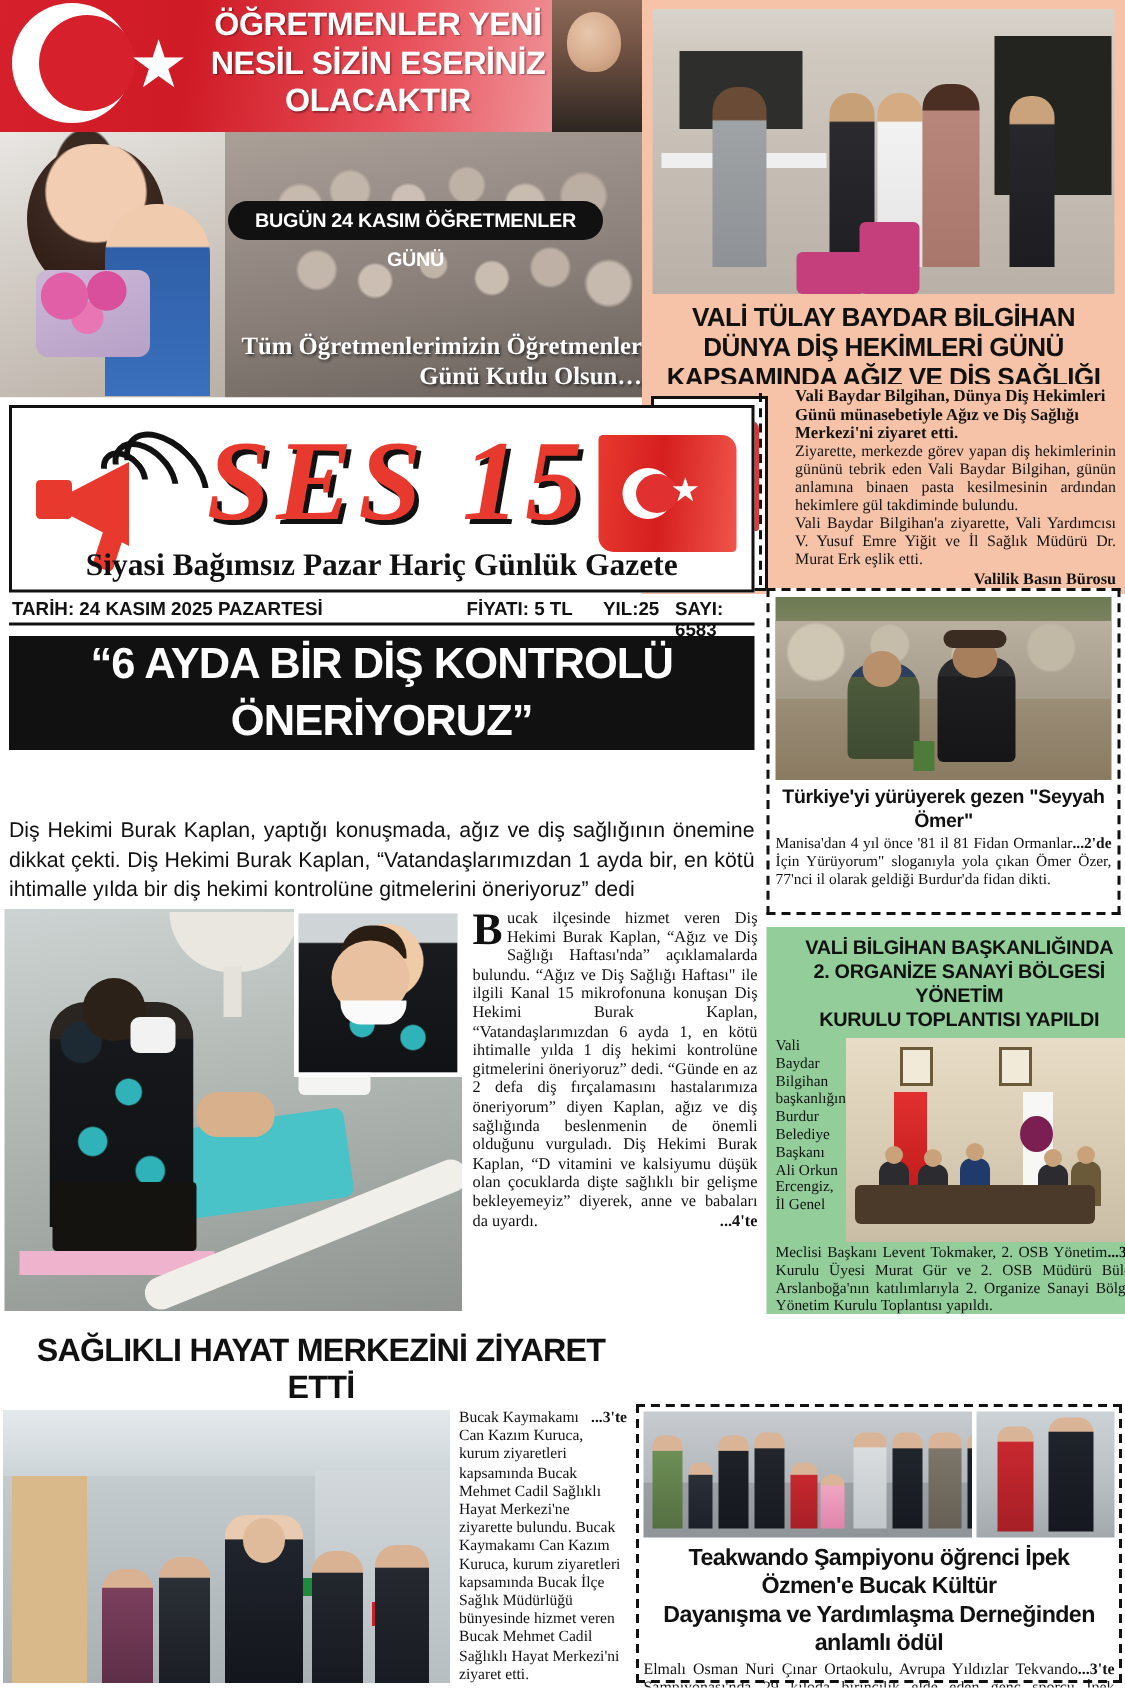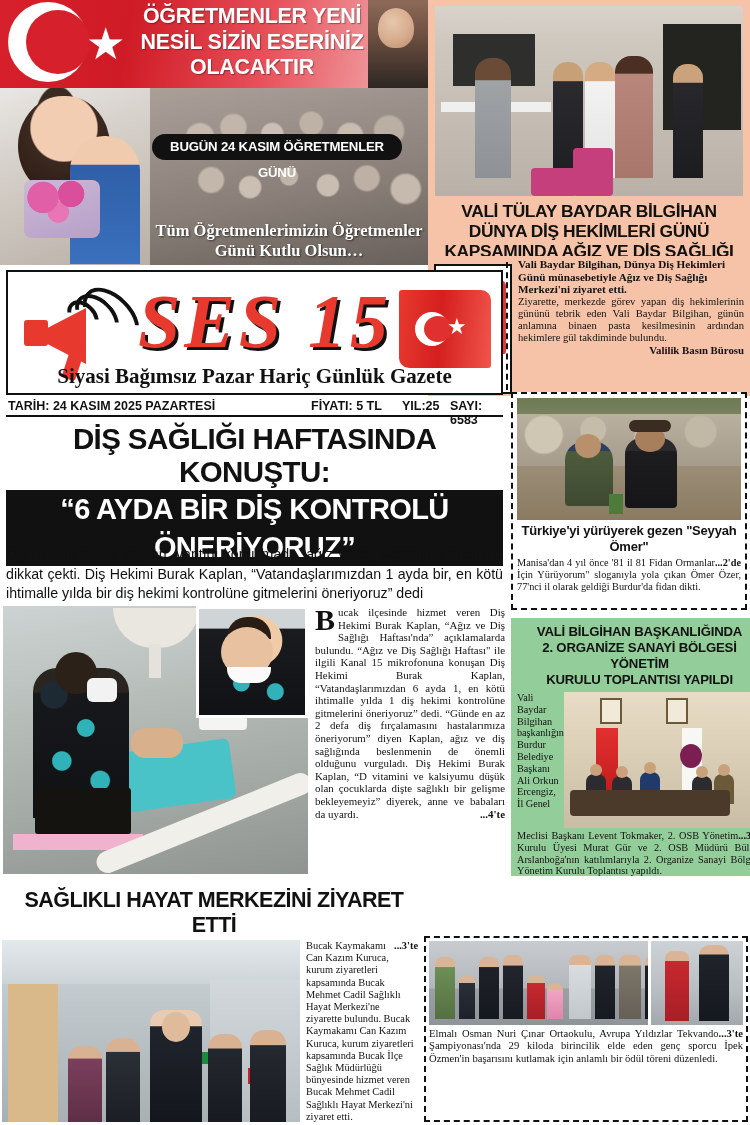--- a/index.html
+++ b/index.html
@@ -101,21 +101,21 @@
   .tb-pill{
     position:absolute; left:135px; top:46px; width:250px; height:26px;
     background:#111; border-radius:13px;
     color:#fff; font-weight:bold; font-size:13.2px; line-height:26px; text-align:center;
     letter-spacing:-0.2px;
     margin-left:17px;
   }
   .tb-bottomtext{
     position:absolute; left:150px; bottom:4px; width:278px;
     color:#fff; font-weight:bold; font-size:16.5px; line-height:20px;
-    text-align:center; font-family:"Liberation Serif", serif;
+    text-align:right; font-family:"Liberation Serif", serif;
     text-shadow: 1px 1px 2px rgba(0,0,0,.6);
   }
 
   
   .tr-block{
     position:absolute; left:428px; top:0; width:322px; height:258px;
     background:#f7c3a8;
     padding:6px 7px 0 7px;
   }
   .tr-photo{
@@ -134,21 +134,21 @@
   .tr-photo .chair1{ position:absolute; left:138px; top:142px; width:40px; height:48px; background:#c43f7c; border-radius:4px; }
   .tr-photo .chair2{ position:absolute; left:96px; top:162px; width:46px; height:28px; background:#c43f7c; border-radius:4px; }
   .tr-photo .table{ position:absolute; left:6px; top:96px; width:110px; height:10px; background:#efefef; }
 
   .tr-headline{
     margin-top:5px; text-align:center; font-weight:bold;
     font-size:17.4px; line-height:20px; color:#111; letter-spacing:-0.4px;
   }
   .tr-text-wrap{
     position:absolute; left:428px; top:256px; width:322px; height:140px;
-    background:#f7c3a8; padding:2px 6px 0 6px; display:flex; gap:6px;
+    background:#f7c3a8; padding:2px 6px 0 6px; display:flex; gap:18px;
   }
   .tr-flagbox{
     width:78px; height:130px; border:2px solid #111; background:#fff; position:relative; flex:0 0 auto;
     margin-top:6px;
   }
   .tr-flagbox .fl{
     position:absolute; left:8px; top:14px; width:62px; height:74px;
     background: linear-gradient(95deg,#e02b2b 0%, #cf1d1d 50%, #e23a3a 100%);
     border-radius:2px 6px 2px 6px;
   }
@@ -460,20 +460,21 @@
   <div class="tr-text-wrap">
     <div class="tr-flagbox">
       <div class="fl"></div>
       <div class="fc"></div>
       <div class="fc2"></div>
       <div class="fs">★</div>
     </div>
     <div class="tr-article">
       <div class="lead">Vali Baydar Bilgihan, Dünya Diş Hekimleri Günü münasebetiyle Ağız ve Diş Sağlığı Merkezi'ni ziyaret etti.</div>
       <p>Ziyarette, merkezde görev yapan diş hekimlerinin gününü tebrik eden Vali Baydar Bilgihan, günün anlamına binaen pasta kesilmesinin ardından hekimlere gül takdiminde bulundu.</p>
+      <p>Vali Baydar Bilgihan'a ziyarette, Vali Yardımcısı V. Yusuf Emre Yiğit ve İl Sağlık Müdürü Dr. Murat Erk eşlik etti.</p>
       <div class="tr-byline">Valilik Basın Bürosu</div>
     </div>
   </div>
 
   <div class="masthead">
     <div class="mh-megaphone">
       <div class="mh-body"></div>
       <div class="mh-horn"></div>
       <div class="mh-handle"></div>
     </div>
@@ -490,21 +491,20 @@
   </div>
 
   <div class="infobar">
     <span class="d">TARİH: 24 KASIM 2025 PAZARTESİ</span>
     <span class="f">FİYATI: 5 TL</span>
     <span class="y">YIL:25</span>
     <span class="s">SAYI: 6583</span>
   </div>
 
   <div class="mainhead">
-    <div class="mh-l2">DİŞ SAĞLIĞI HAFTASINDA KONUŞTU:</div>
     <div class="mh-l3">“6 AYDA BİR DİŞ KONTROLÜ ÖNERİYORUZ”</div>
   </div>
   <div class="main-lead">Diş Hekimi Burak Kaplan, yaptığı konuşmada, ağız ve diş sağlığının önemine dikkat çekti. Diş Hekimi Burak Kaplan, “Vatandaşlarımızdan 1 ayda bir, en kötü ihtimalle yılda bir diş hekimi kontrolüne gitmelerini öneriyoruz” dedi</div>
 
   <div class="main-photo">
     <div class="mp-lamp"></div>
     <div class="mp-lamparm"></div>
     <div class="mp-unit"></div>
     <div class="mp-chair"></div>
     <div class="mp-patient"></div>
@@ -613,20 +613,24 @@
         <div class="pp" style="left:166px;width:20px;height:64px;background:linear-gradient(180deg,#d9b496 0 16%,#20242b 17%,#161920 100%)"></div>
         <div class="pp" style="left:190px;width:22px;height:64px;background:linear-gradient(180deg,#d9b496 0 16%,#7d766a 17%,#655f55 100%)"></div>
         <div class="pp" style="left:216px;width:20px;height:64px;background:linear-gradient(180deg,#d9b496 0 16%,#1d2027 17%,#14171d 100%)"></div>
 
       </div>
       <div class="tkd-p2">
         <div class="pp" style="position:absolute;bottom:4px;left:14px;width:24px;height:70px;border-radius:8px 8px 0 0;background:linear-gradient(180deg,#d9b496 0 14%,#c8282f 15%,#a71f26 100%)"></div>
         <div class="pp" style="position:absolute;bottom:4px;left:48px;width:30px;height:76px;border-radius:10px 10px 0 0;background:linear-gradient(180deg,#d9b496 0 12%,#1f232a 13%,#15181e 100%)"></div>
       </div>
     </div>
+    <div class="tkd-head">
+      <div>Teakwando Şampiyonu  öğrenci İpek Özmen'e Bucak Kültür</div>
+      <div>Dayanışma ve Yardımlaşma Derneğinden anlamlı ödül</div>
+    </div>
     <div class="tkd-body">
       <b>...3'te</b>
       <span>Elmalı Osman Nuri Çınar Ortaokulu, Avrupa Yıldızlar Tekvando Şampiyonası'nda 29 kiloda birincilik elde eden genç sporcu İpek Özmen'in başarısını kutlamak için anlamlı bir ödül töreni düzenledi.</span>
     </div>
   </div>
 
   <div class="vsep" style="left:506px; top:262px; height:128px;"></div>
 </div>
 
 </body></html>

